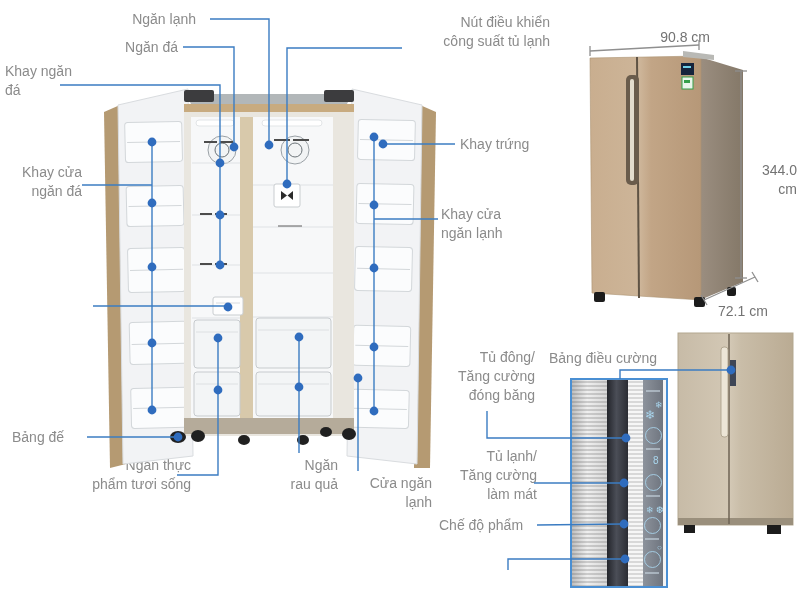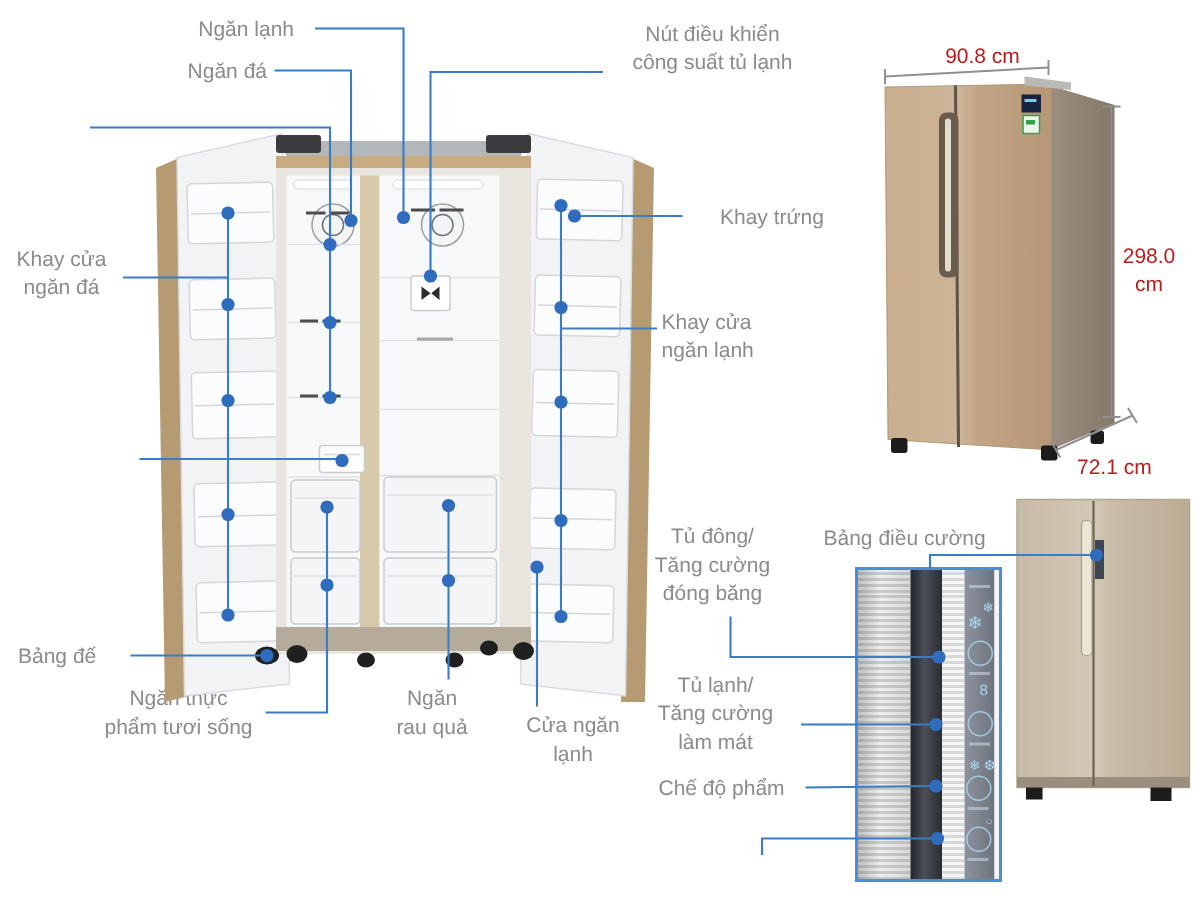--- a/index.html
+++ b/index.html
@@ -1,20 +1,20 @@
 <!DOCTYPE html>
 <html><head>
 <meta charset="utf-8">
 <style>
   html,body{margin:0;padding:0;background:#fff;}
   .canvas{position:relative;width:800px;height:600px;background:#ffffff;overflow:hidden;
           font-family:"Liberation Sans",sans-serif;}
   .lbl{position:absolute;font-size:14px;line-height:19px;color:#8b8b8b;white-space:pre-line;}
-  .tr{text-align:right}.tc{text-align:center}
-  .dim{color:#b91c1c;}
+  .tr{text-align:right}.tc{text-align:right}
+  .dim{color:#737373;}
   svg.overlay{position:absolute;left:0;top:0;z-index:3;pointer-events:none;}
   .strip{position:absolute;top:379px;height:208px;z-index:1;}
   .strip-stripes{left:571px;width:36px;
     background:linear-gradient(90deg,rgba(90,90,90,.35),rgba(255,255,255,0) 45%,rgba(120,120,120,.2)),
     repeating-linear-gradient(180deg,#efefef 0 2px,#cbcbcb 2px 4px);}
   .strip-dark{left:607px;width:21px;background:linear-gradient(90deg,#23252b,#4b4e57 45%,#2a2c33);}
   .strip-light{left:628px;width:15px;background:repeating-linear-gradient(180deg,#f6f6f6 0 2px,#d8d8d8 2px 4px);}
   .strip-panel{left:643px;width:20px;background:linear-gradient(90deg,#8d939c,#6e747e);}
   .strip-white{left:663px;width:4px;background:#f4f4f4;}
   .pico{position:absolute;z-index:2;color:#a9d6ee;font-size:10px;line-height:10px;}
@@ -263,41 +263,43 @@
       <circle cx="626" cy="438" r="4.4"></circle>
         <circle cx="624" cy="483" r="4.4"></circle>
         <circle cx="624" cy="524" r="4.4"></circle>
       <circle cx="625" cy="559" r="4.4"></circle>
         <circle cx="731" cy="370" r="4.4"></circle>
     </g>
   </svg>
 
   <div class="lbl tr" style="left:96px;top:10px;width:100px">Ngăn lạnh</div>
   <div class="lbl tr" style="left:78px;top:38px;width:100px">Ngăn đá</div>
+  <div class="lbl" style="left:5px;top:62px;width:92px">Khay ngăn
+đá</div>
   <div class="lbl tc" style="left:0px;top:163px;width:82px">Khay cửa
 ngăn đá</div>
   <div class="lbl" style="left:12px;top:428px;width:74px">Bảng đế</div>
   <div class="lbl tc" style="left:47px;top:456px;width:144px">Ngăn thực
 phẩm tươi sống</div>
   <div class="lbl tc" style="left:238px;top:456px;width:100px">Ngăn
 rau quả</div>
   <div class="lbl tc" style="left:332px;top:474px;width:100px">Cửa ngăn
 lạnh</div>
   <div class="lbl tc" style="left:400px;top:13px;width:150px">Nút điều khiển
 công suất tủ lạnh</div>
-  <div class="lbl" style="left:480px;top:135px;width:90px">Khay trứng</div>
+  <div class="lbl" style="left:460px;top:135px;width:90px">Khay trứng</div>
   <div class="lbl" style="left:441px;top:205px;width:90px">Khay cửa
 ngăn lạnh</div>
   <div class="lbl tc" style="left:415px;top:348px;width:120px">Tủ đông/
 Tăng cường
 đóng băng</div>
   <div class="lbl" style="left:549px;top:349px;width:130px">Bảng điều cường</div>
   <div class="lbl tc" style="left:417px;top:447px;width:120px">Tủ lạnh/
 Tăng cường
 làm mát</div>
   <div class="lbl" style="left:439px;top:516px;width:100px">Chế độ phẩm</div>
 
   <div class="lbl dim tc" style="left:600px;top:28px;width:110px">90.8 cm</div>
-  <div class="lbl dim tc" style="left:735px;top:161px;width:62px">298.0
+  <div class="lbl dim tc" style="left:735px;top:161px;width:62px">344.0
 cm</div>
   <div class="lbl dim" style="left:718px;top:302px;width:84px">72.1 cm</div>
 
 </div>
 
 </body></html>

